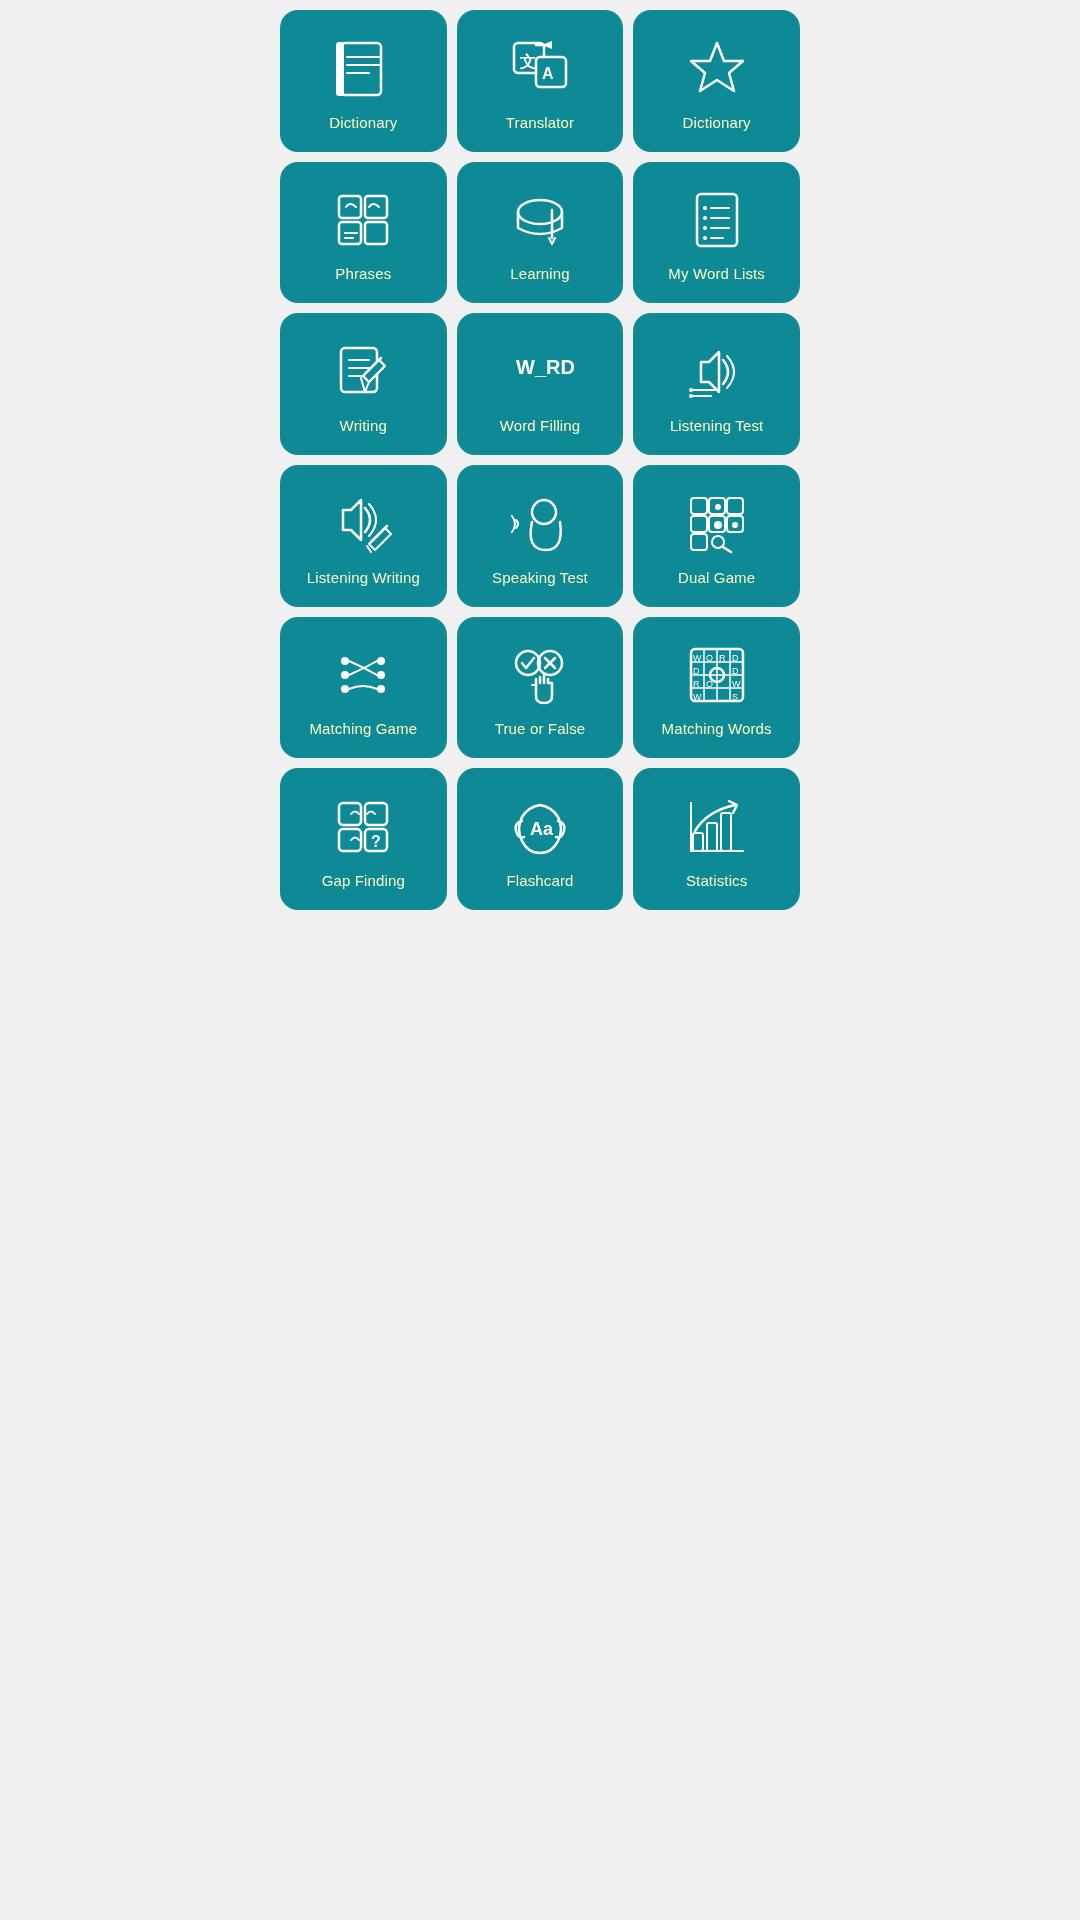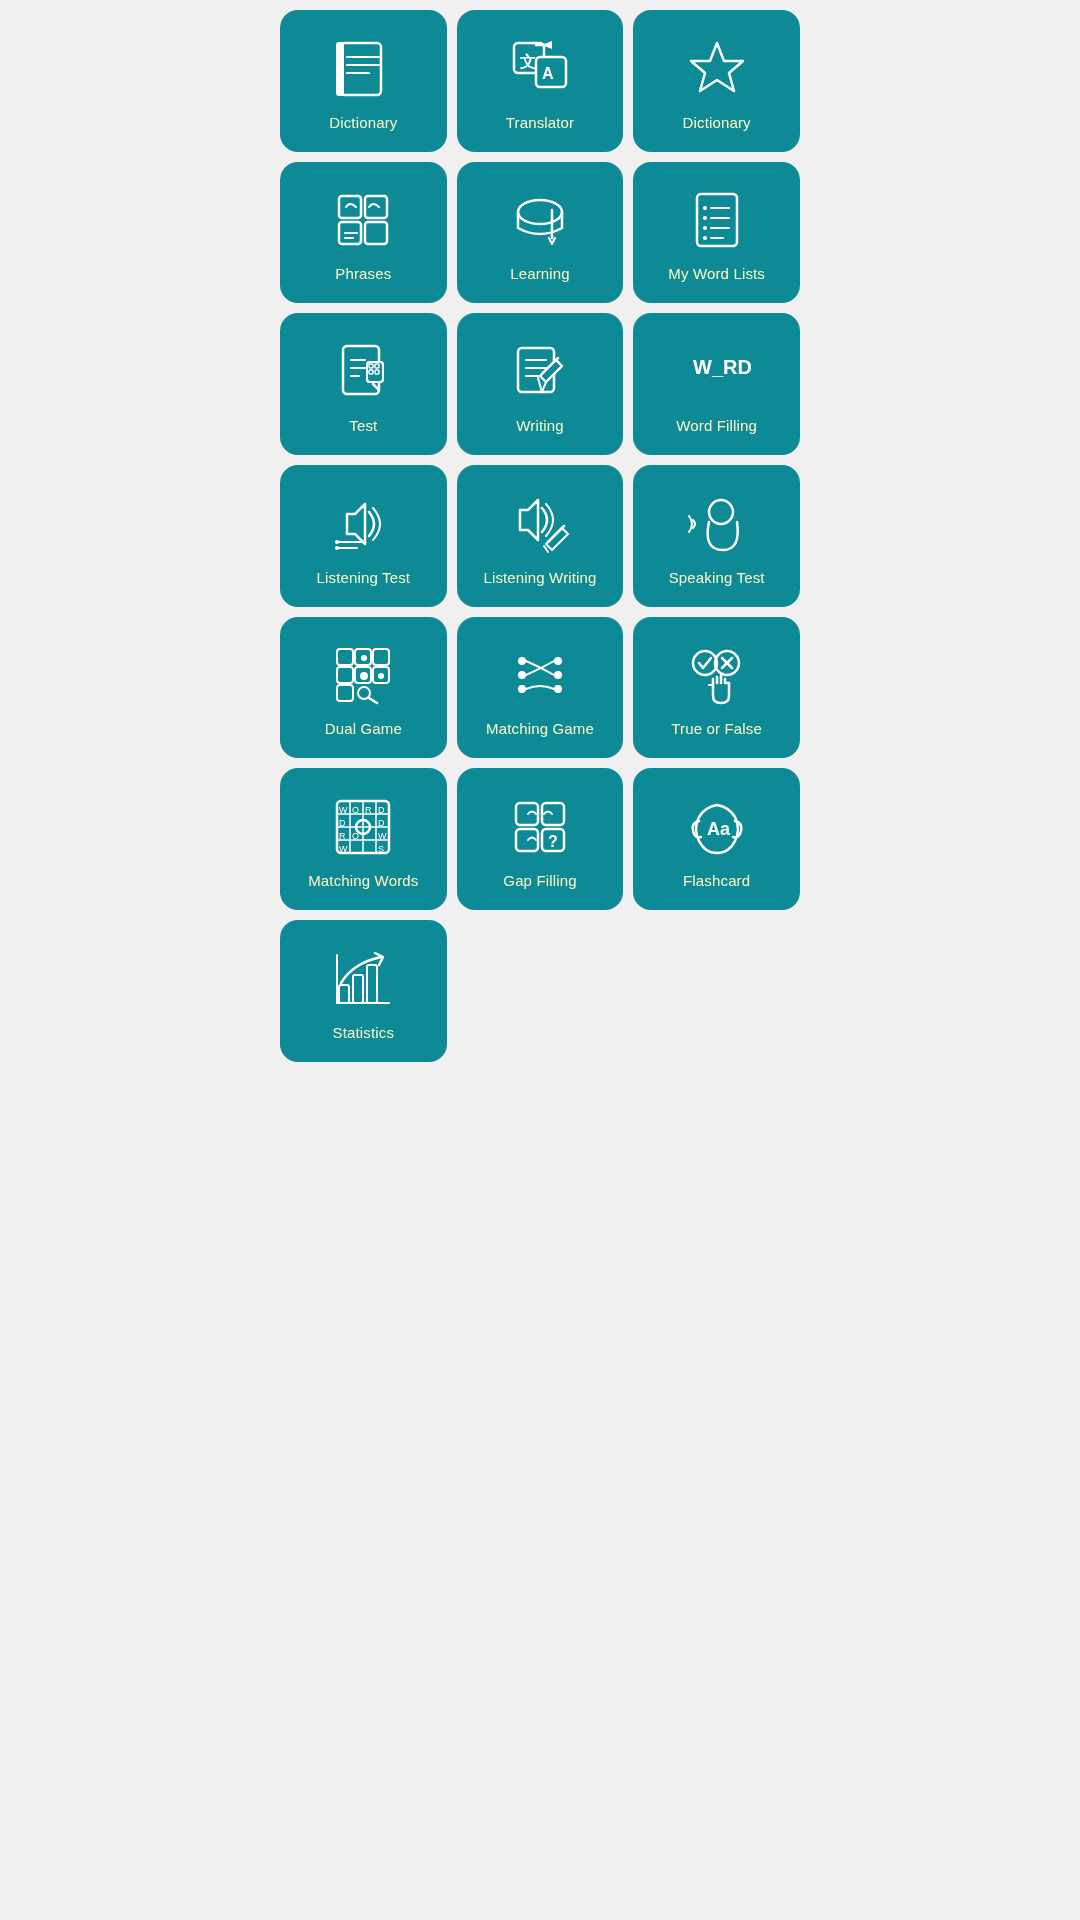--- a/index.html
+++ b/index.html
@@ -138,38 +138,20 @@
         <circle cx="22" cy="52" r="2" fill="white" stroke="none"></circle>
         <line x1="28" y1="22" x2="46" y2="22" stroke-width="2"></line>
         <line x1="28" y1="32" x2="46" y2="32" stroke-width="2"></line>
         <line x1="28" y1="42" x2="46" y2="42" stroke-width="2"></line>
         <line x1="28" y1="52" x2="40" y2="52" stroke-width="2"></line>
       </svg>
     </div>
     <span class="tile-label">My Word Lists</span>
   </div>
 
-  <div class="tile">
-    <div class="tile-icon">
-      <svg viewBox="0 0 68 68">
-        <rect x="14" y="8" width="36" height="48" rx="4" stroke-width="2.5"></rect>
-        <rect x="38" y="24" width="16" height="20" rx="3" stroke-width="2" fill="#0d8a96"></rect>
-        <rect x="38" y="24" width="16" height="20" rx="3" stroke-width="2"></rect>
-        <line x1="22" y1="22" x2="36" y2="22" stroke-width="2"></line>
-        <line x1="22" y1="30" x2="36" y2="30" stroke-width="2"></line>
-        <line x1="22" y1="38" x2="30" y2="38" stroke-width="2"></line>
-        <rect x="40" y="26" width="4" height="4" rx="1" stroke-width="1.5"></rect>
-        <rect x="46" y="26" width="4" height="4" rx="1" stroke-width="1.5"></rect>
-        <rect x="40" y="32" width="4" height="4" rx="1" stroke-width="1.5"></rect>
-        <rect x="46" y="32" width="4" height="4" rx="1" stroke-width="1.5"></rect>
-        <line x1="44" y1="46" x2="50" y2="52" stroke-width="2.5"></line>
-      </svg>
-    </div>
-    <span class="tile-label">Test</span>
-  </div>
 
   <div class="tile">
     <div class="tile-icon">
       <svg viewBox="0 0 68 68">
         <rect x="12" y="10" width="36" height="44" rx="4" stroke-width="2.5"></rect>
         <line x1="20" y1="22" x2="40" y2="22" stroke-width="2"></line>
         <line x1="20" y1="30" x2="40" y2="30" stroke-width="2"></line>
         <line x1="20" y1="38" x2="32" y2="38" stroke-width="2"></line>
         <line x1="36" y1="36" x2="52" y2="20" stroke-width="2.5"></line>
         <path d="M34 38 L50 22 L56 28 L40 44 Z" stroke-width="2" fill="#0d8a96"></path>
@@ -332,21 +314,21 @@
         <rect x="10" y="36" width="22" height="22" rx="4" stroke-width="2.5"></rect>
         <rect x="36" y="36" width="22" height="22" rx="4" stroke-width="2.5"></rect>
 
         <path d="M22 21 Q26 16 30 21" stroke-width="2" fill="none"></path>
         <path d="M46 21 Q42 16 38 21" stroke-width="2" fill="none"></path>
         <path d="M22 47 Q26 42 30 47" stroke-width="2" fill="none"></path>
 
         <text x="42" y="54" font-size="16" fill="white" stroke="none" font-family="Arial" font-weight="bold">?</text>
       </svg>
     </div>
-    <span class="tile-label">Gap Filling</span>
+    <span class="tile-label">Gap Finding</span>
   </div>
 
   <div class="tile">
     <div class="tile-icon">
       <svg viewBox="0 0 68 68">
 
         <path d="M34 12 Q46 14 52 24 Q58 36 52 48 Q46 60 34 60 Q22 60 16 48 Q10 36 16 24 Q22 14 34 12 Z" stroke-width="2.5" fill="none"></path>
 
         <text x="24" y="42" font-size="18" fill="white" stroke="none" font-family="Arial" font-weight="bold">Aa</text>
 

